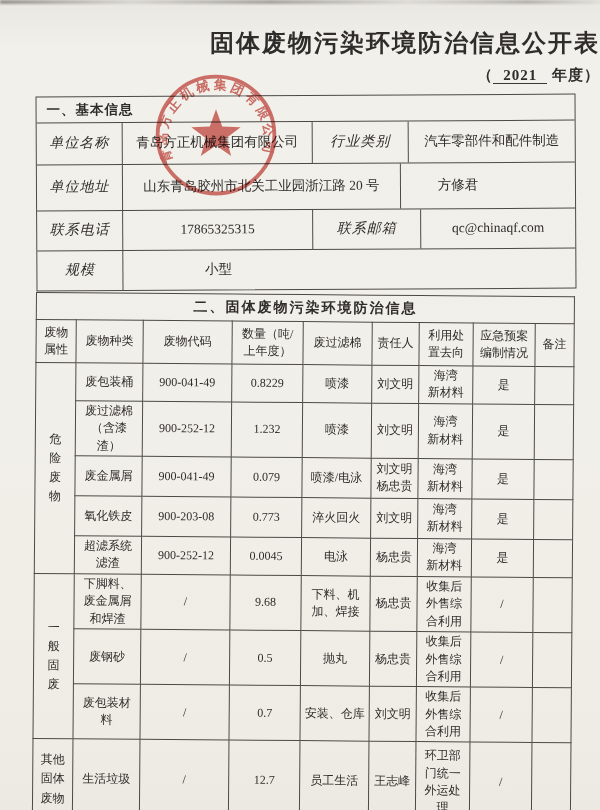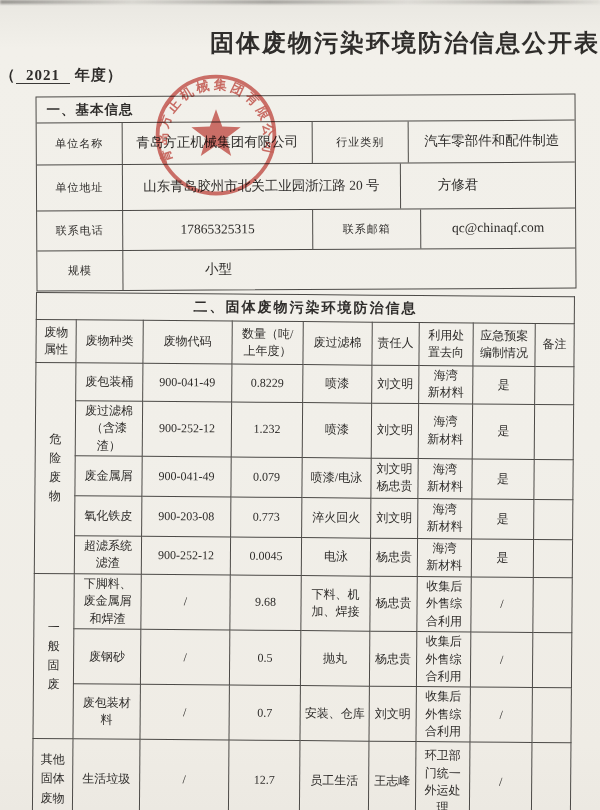--- a/index.html
+++ b/index.html
@@ -15,21 +15,21 @@
     position:absolute;top:0;left:0;right:0;height:4px;
     background:linear-gradient(90deg,rgba(50,48,45,.45),rgba(90,88,84,.12) 22%,rgba(55,53,50,.38) 45%,rgba(110,108,104,.10) 68%,rgba(60,58,55,.30) 88%,rgba(120,118,114,.08));
     filter:blur(1px);
   }
   .title{
     position:absolute;top:27px;left:0;width:100%;
     text-align:right;font-size:24px;font-weight:bold;letter-spacing:2px;
   }
   .subtitle{
     position:absolute;top:66px;left:0;width:100%;
-    text-align:left;font-size:15px;font-weight:bold;letter-spacing:1px;
+    text-align:right;font-size:15px;font-weight:bold;letter-spacing:1px;
   }
   .subtitle .year{
     border-bottom:1.5px solid #3a3836;
     padding:0 10px;font-family:"Liberation Serif",serif;
   }
   
   .t1{
     position:absolute;left:36px;top:95px;width:538px;
     border:1.5px solid #4c4a47;background:transparent;
     transform:rotate(-0.3deg);
@@ -45,21 +45,21 @@
   .t1-row > div{
     border-right:1px solid #4c4a47;
     display:flex;align-items:center;justify-content:center;
     text-align:center;padding:2px 4px;line-height:1.35;
   }
   .t1-row > div:last-child{border-right:none;}
   .r1{grid-template-columns:86px 190px 96px auto;height:41px;}
   .r2{grid-template-columns:86px 278px 114px auto;height:45px;}
   .r3{grid-template-columns:86px 190px 108px auto;height:39px;}
   .r4{grid-template-columns:86px 190px 108px auto;height:39px;}
-  .t1 .lbl{font-size:11px;letter-spacing:1px;}
+  .t1 .lbl{font-size:14px;letter-spacing:1px;font-style:italic;}
   .t1 .val{font-size:13.5px;}
   
   .t2{
     position:absolute;left:36px;top:292px;width:538px;
     border-collapse:collapse;table-layout:fixed;
     transform:rotate(0.45deg);transform-origin:top left;
     font-size:12px;
   }
   .t2 td,.t2 th{
     border:1px solid #4c4a47;

